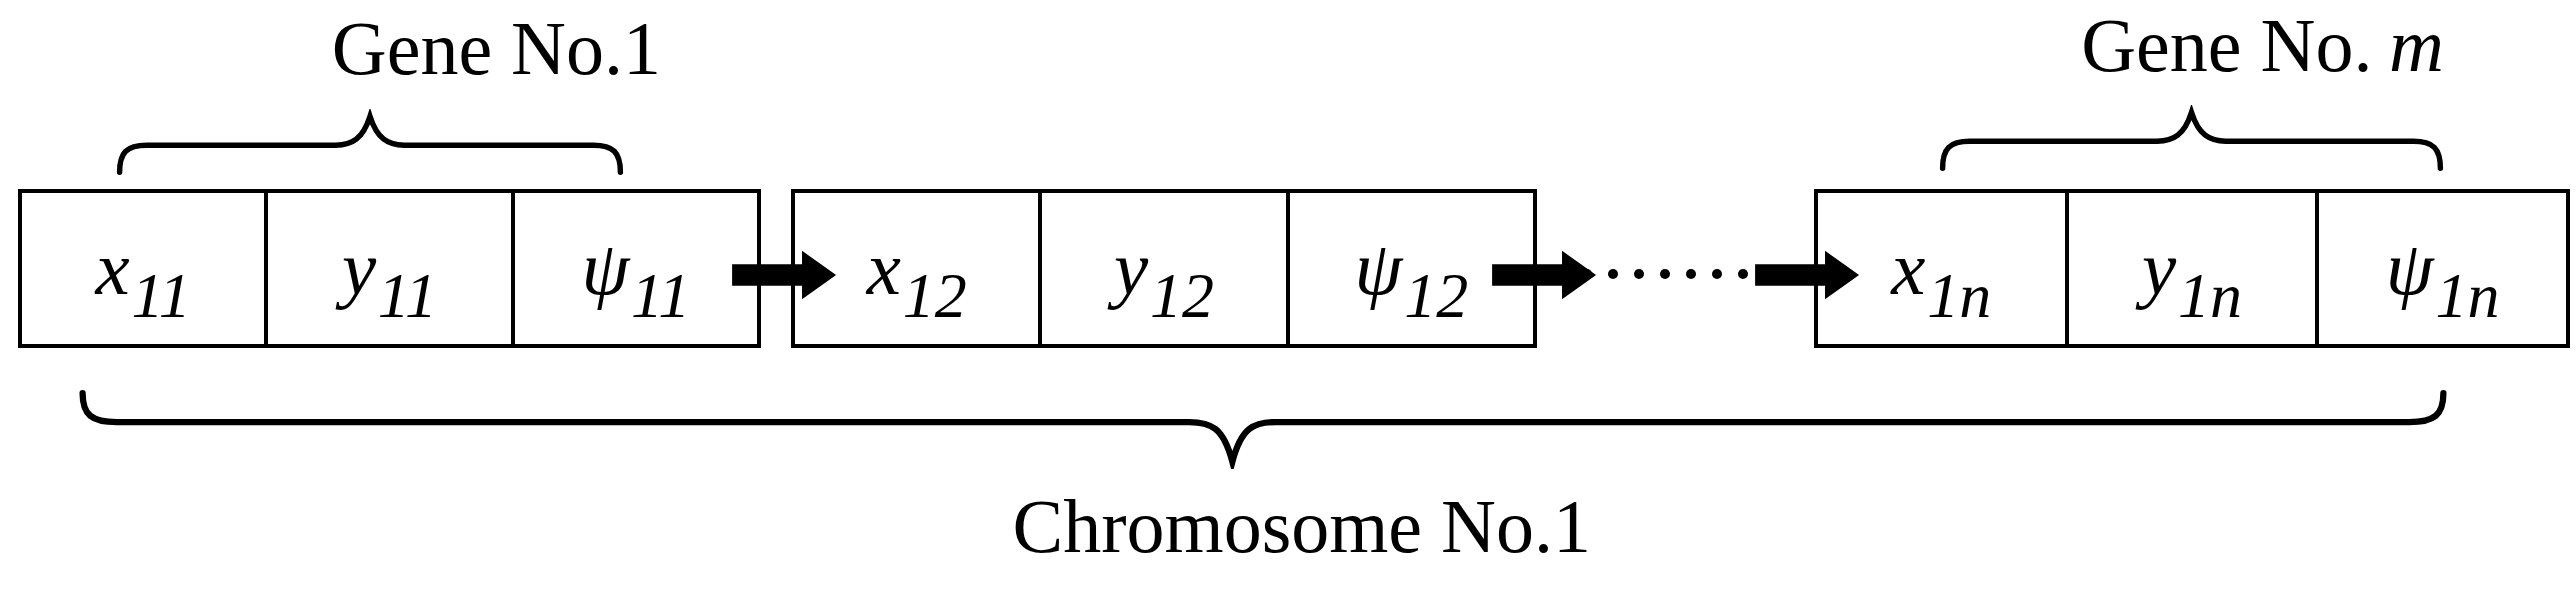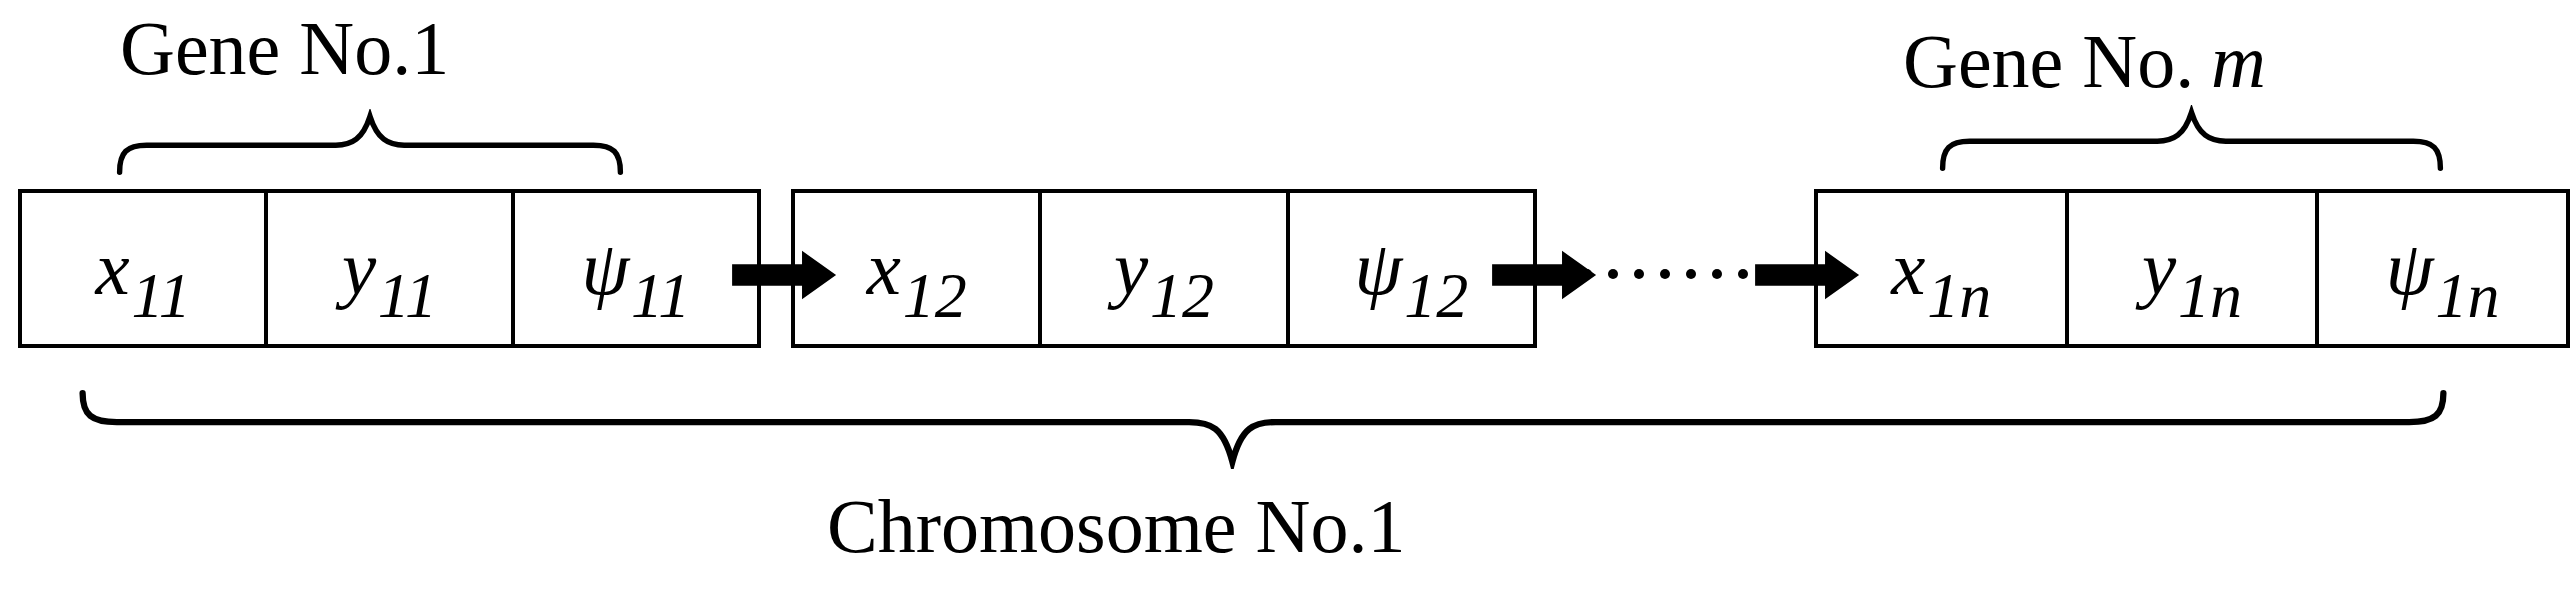--- a/index.html
+++ b/index.html
@@ -7,29 +7,29 @@
     position:relative;
     width:2576px;height:591px;
     background:#ffffff;
     color:#000000;
     font-family:"Liberation Serif","DejaVu Serif",serif;
     overflow:hidden;
   }
   
   .fig-label{
     position:absolute;
-    text-align:left;
+    text-align:right;
     font-size:76px;
     line-height:1.1;
     white-space:nowrap;
     color:#000;
   }
   #gene1-label{left:120px;top:7.2px;width:541px;}
-  #genem-label{left:1903px;top:3.6px;width:541px;margin-top:16px;}
-  #chromosome-label{left:827px;top:485px;width:811px;}
+  #genem-label{left:1903px;top:3.6px;width:541px;}
+  #chromosome-label{left:780px;top:485px;width:811px;}
   .math-var{font-style:italic;margin-left:0.22em;}
   
   .brace{position:absolute;}
   #brace-gene1{left:116px;top:109px;}
   #brace-genem{left:1939px;top:105px;}
   #brace-chromosome{left:79px;top:386px;}
   .brace svg path{fill:none;stroke:#000;stroke-linecap:round;}
   
   .gene-group{
     position:absolute;

